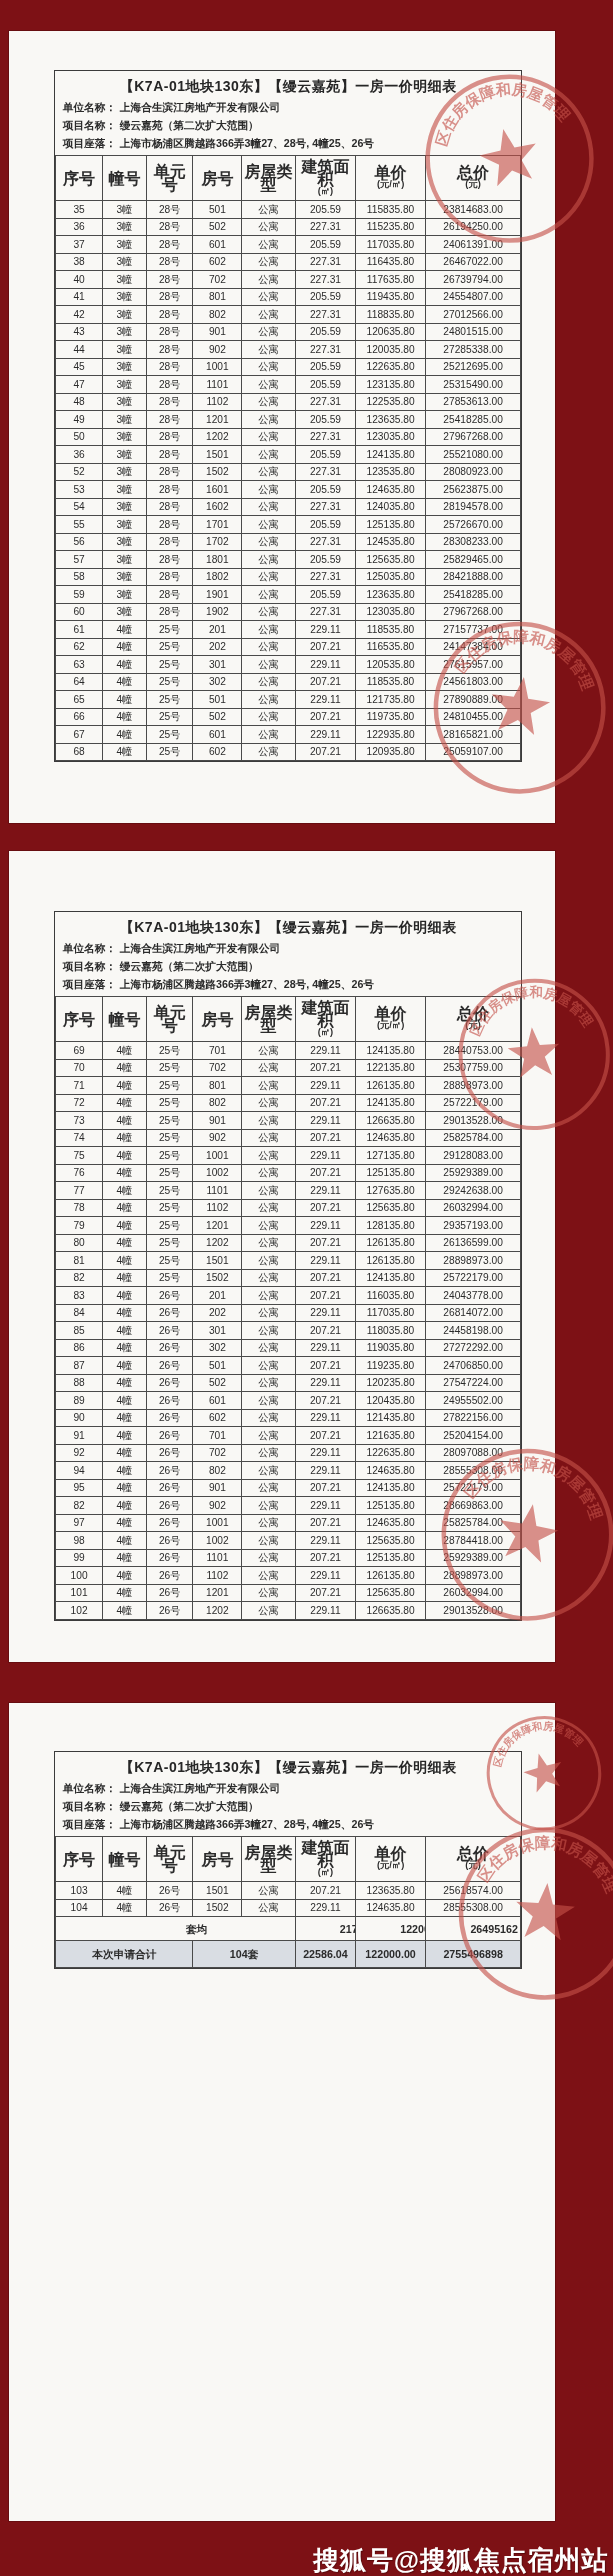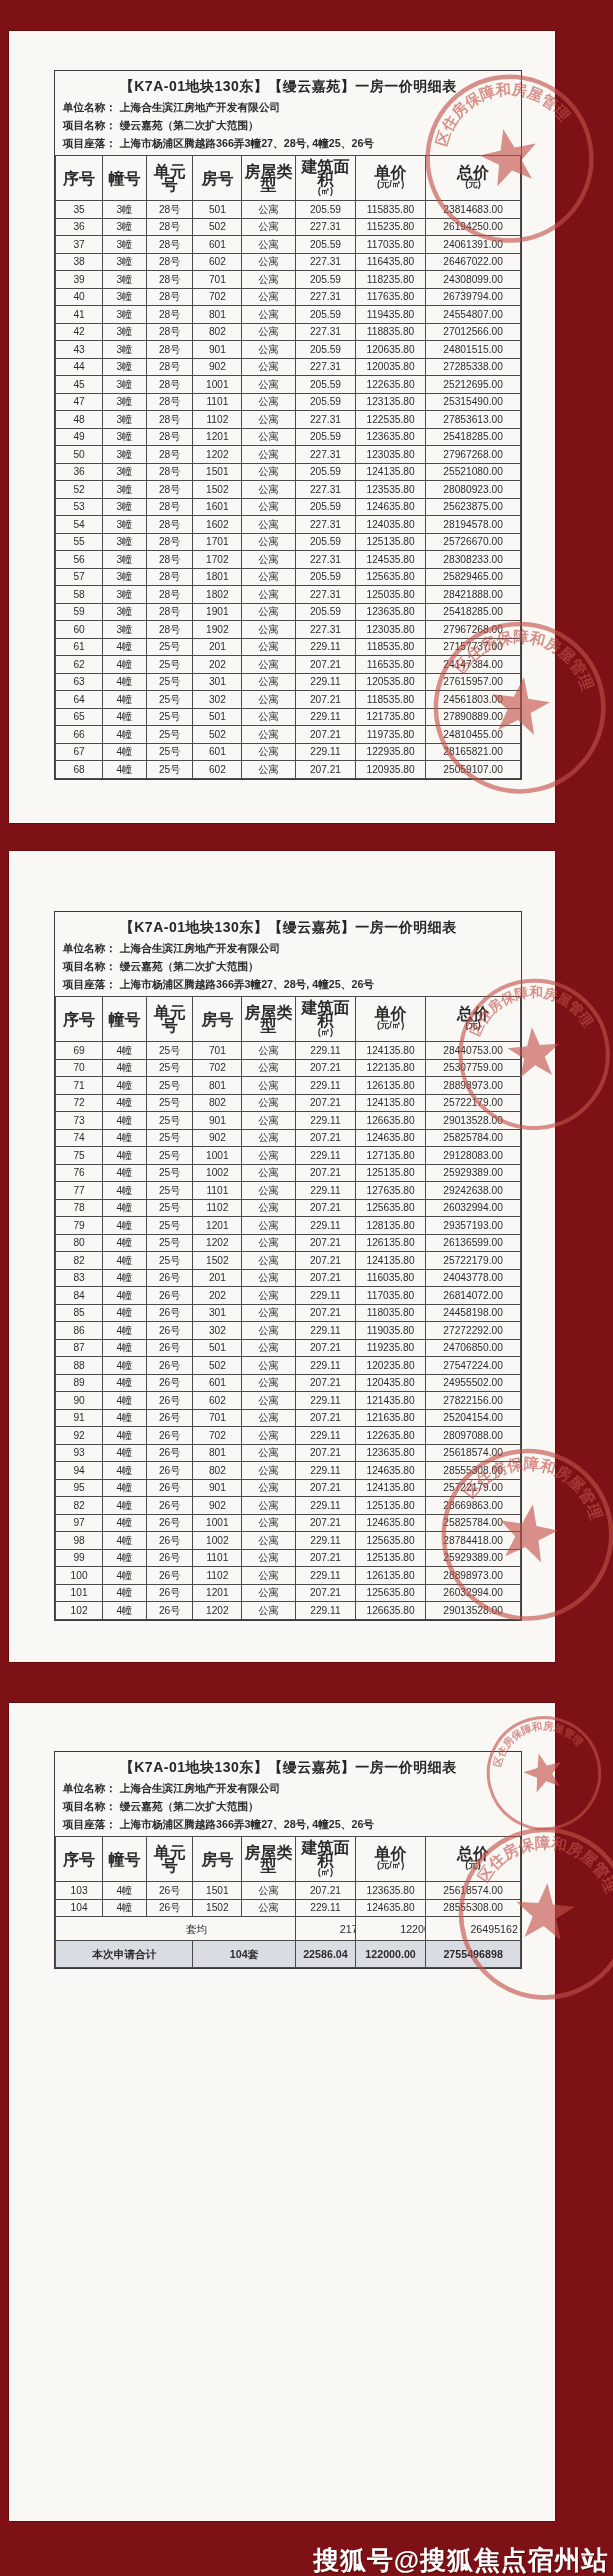--- a/index.html
+++ b/index.html
@@ -45,21 +45,21 @@
     color:#2b2b2b;
     padding:0 1.9px;
     overflow:hidden;
   }
   table.price-table th{padding:3.7px 1.9px;}
   .th-main{display:block;font-size:16px;font-weight:700;line-height:13px;}
   .th-unit{display:block;font-size:9.3px;font-weight:700;line-height:11px;}
   table.price-table td{
     height:16.5px;font-size:10.2px;line-height:1;font-weight:400;
   }
-  tr.summary-avg td{height:23px;font-weight:400;font-size:10.7px;padding-left:44px;}
+  tr.summary-avg td{height:23px;font-weight:700;font-size:10.7px;padding-left:44px;}
   tr.summary-total td{
     height:26px;font-weight:700;font-size:10.7px;
     background:#d9dde3;
   }
   .stamp{
     position:absolute;
     color:#c45048;
     opacity:.62;
     pointer-events:none;
   }
@@ -169,30 +169,20 @@
             <td>38</td>
             <td>3幢</td>
             <td>28号</td>
             <td>602</td>
             <td>公寓</td>
             <td>227.31</td>
             <td>116435.80</td>
             <td>26467022.00</td>
           </tr>
           <tr>
-            <td>39</td>
-            <td>3幢</td>
-            <td>28号</td>
-            <td>701</td>
-            <td>公寓</td>
-            <td>205.59</td>
-            <td>118235.80</td>
-            <td>24308099.00</td>
-          </tr>
-          <tr>
             <td>40</td>
             <td>3幢</td>
             <td>28号</td>
             <td>702</td>
             <td>公寓</td>
             <td>227.31</td>
             <td>117635.80</td>
             <td>26739794.00</td>
           </tr>
           <tr>
@@ -633,20 +623,30 @@
             <td>80</td>
             <td>4幢</td>
             <td>25号</td>
             <td>1202</td>
             <td>公寓</td>
             <td>207.21</td>
             <td>126135.80</td>
             <td>26136599.00</td>
           </tr>
           <tr>
+            <td>81</td>
+            <td>4幢</td>
+            <td>25号</td>
+            <td>1501</td>
+            <td>公寓</td>
+            <td>229.11</td>
+            <td>126135.80</td>
+            <td>28898973.00</td>
+          </tr>
+          <tr>
             <td>82</td>
             <td>4幢</td>
             <td>25号</td>
             <td>1502</td>
             <td>公寓</td>
             <td>207.21</td>
             <td>124135.80</td>
             <td>25722179.00</td>
           </tr>
           <tr>
@@ -741,30 +741,20 @@
           </tr>
           <tr>
             <td>92</td>
             <td>4幢</td>
             <td>26号</td>
             <td>702</td>
             <td>公寓</td>
             <td>229.11</td>
             <td>122635.80</td>
             <td>28097088.00</td>
-          </tr>
-          <tr>
-            <td>93</td>
-            <td>4幢</td>
-            <td>26号</td>
-            <td>801</td>
-            <td>公寓</td>
-            <td>207.21</td>
-            <td>123635.80</td>
-            <td>25618574.00</td>
           </tr>
           <tr>
             <td>94</td>
             <td>4幢</td>
             <td>26号</td>
             <td>802</td>
             <td>公寓</td>
             <td>229.11</td>
             <td>124635.80</td>
             <td>28555308.00</td>

